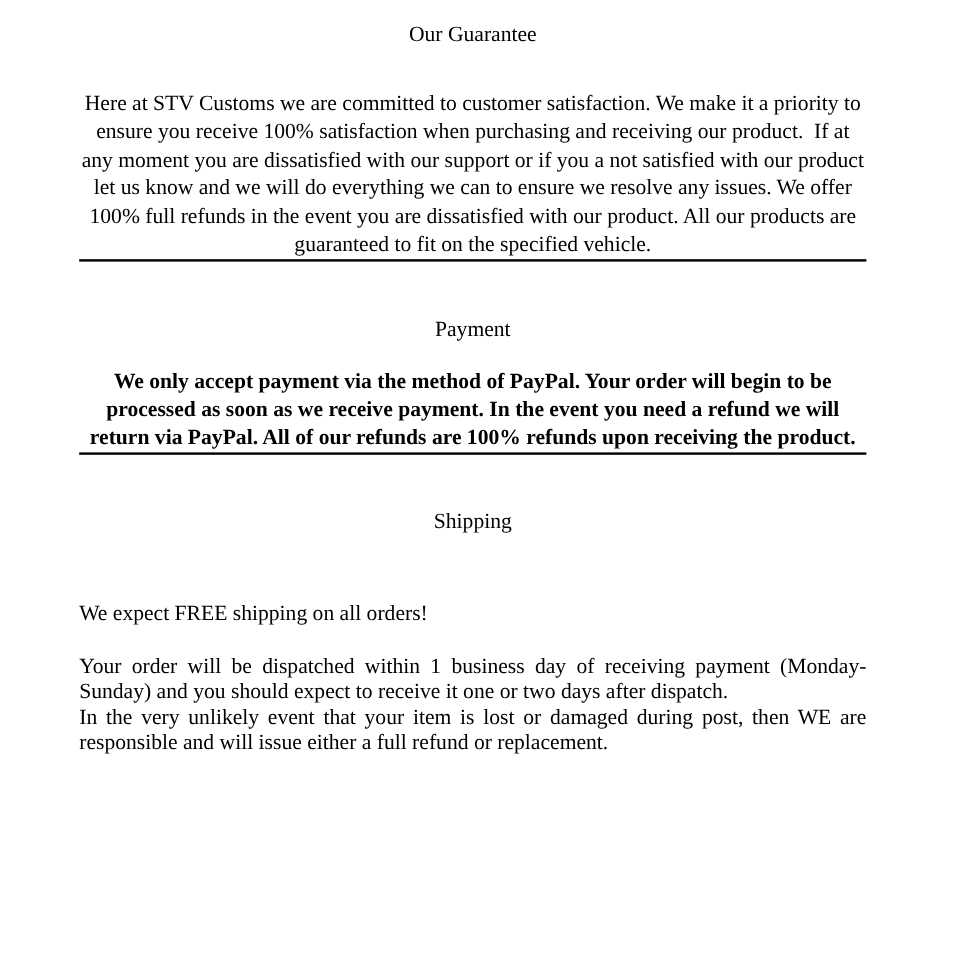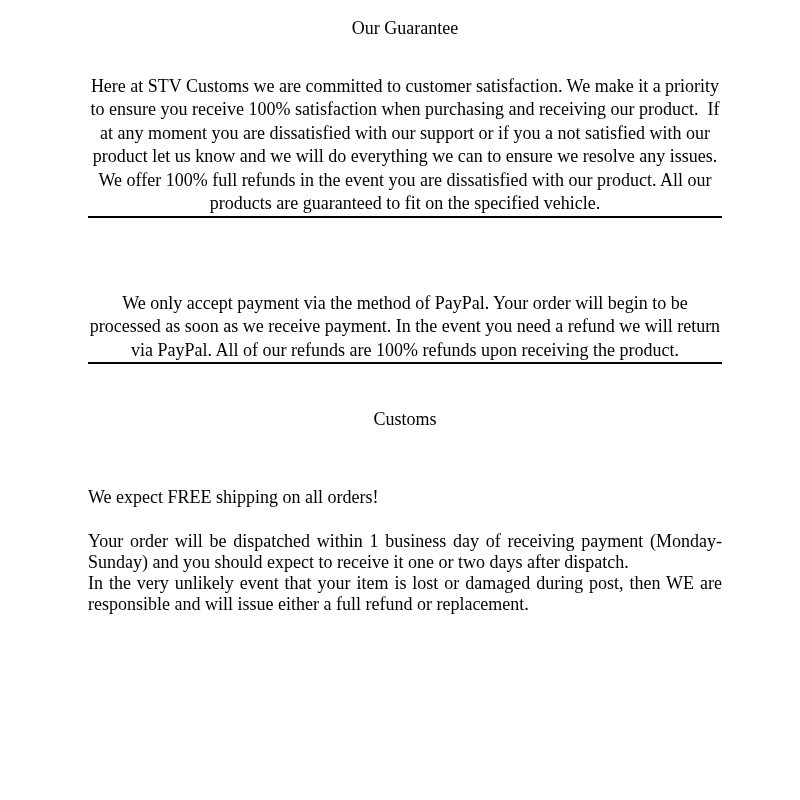--- a/index.html
+++ b/index.html
@@ -12,21 +12,21 @@
     height: 800px;
     overflow: hidden;
     color: #000000;
     font-family: "Liberation Serif", "DejaVu Serif", serif;
     font-size: 18px;
   }
   .page {
     box-sizing: border-box;
     width: 800px;
     height: 800px;
-    padding: 17px 78px 0 88px;
+    padding: 17px 78px 0 66px;
   }
   .heading {
     margin: 0;
     font-size: 18px;
     font-weight: normal;
     text-align: center;
     line-height: 23.5px;
   }
   .para {
     margin: 0;
@@ -42,45 +42,46 @@
   }
   hr.rule {
     border: none;
     border-top: 2px solid #000000;
     margin: 0;
   }
   
   .p-guarantee   { margin-top: 34px; }
   .rule-1        { margin-top: 35px; }
   .h-payment     { margin-top: 45px; }
-  .p-payment     { margin-top: 74px; }
+  .p-payment     { margin-top: 20px; font-weight: bold; }
   .rule-2        { margin-top: 72px; }
   .h-shipping    { margin-top: 44px; }
   .p-shipping-1  { margin-top: 55px; }
   .p-shipping-2  { margin-top: 23px; }
   .p-shipping-3  { }
 </style>
 </head>
 <body>
 
 <div class="page">
 
   <section>
     <h2 class="heading h-guarantee">Our Guarantee</h2>
     <p class="para centered p-guarantee">Here at STV Customs we are committed to customer satisfaction. We make it a priority to ensure you receive 100% satisfaction when purchasing and receiving our product.  If at any moment you are dissatisfied with our support or if you a not satisfied with our product let us know and we will do everything we can to ensure we resolve any issues. We offer 100% full refunds in the event you are dissatisfied with our product. All our products are guaranteed to fit on the specified vehicle.</p>
   </section>
 
   <hr class="rule rule-1">
 
   <section>
+    <h2 class="heading h-payment">Payment</h2>
     <p class="para centered p-payment">We only accept payment via the method of PayPal. Your order will begin to be processed as soon as we receive payment. In the event you need a refund we will return via PayPal. All of our refunds are 100% refunds upon receiving the product.</p>
   </section>
 
   <hr class="rule rule-2">
 
   <section>
-    <h2 class="heading h-shipping">Customs</h2>
+    <h2 class="heading h-shipping">Shipping</h2>
     <p class="para justified p-shipping-1">We expect FREE shipping on all orders!</p>
     <p class="para justified p-shipping-2">Your order will be dispatched within 1 business day of receiving payment (Monday-Sunday) and you should expect to receive it one or two days after dispatch.</p>
     <p class="para justified p-shipping-3">In the very unlikely event that your item is lost or damaged during post, then WE are responsible and will issue either a full refund or replacement.</p>
   </section>
 
 </div>
 
 </body></html>

